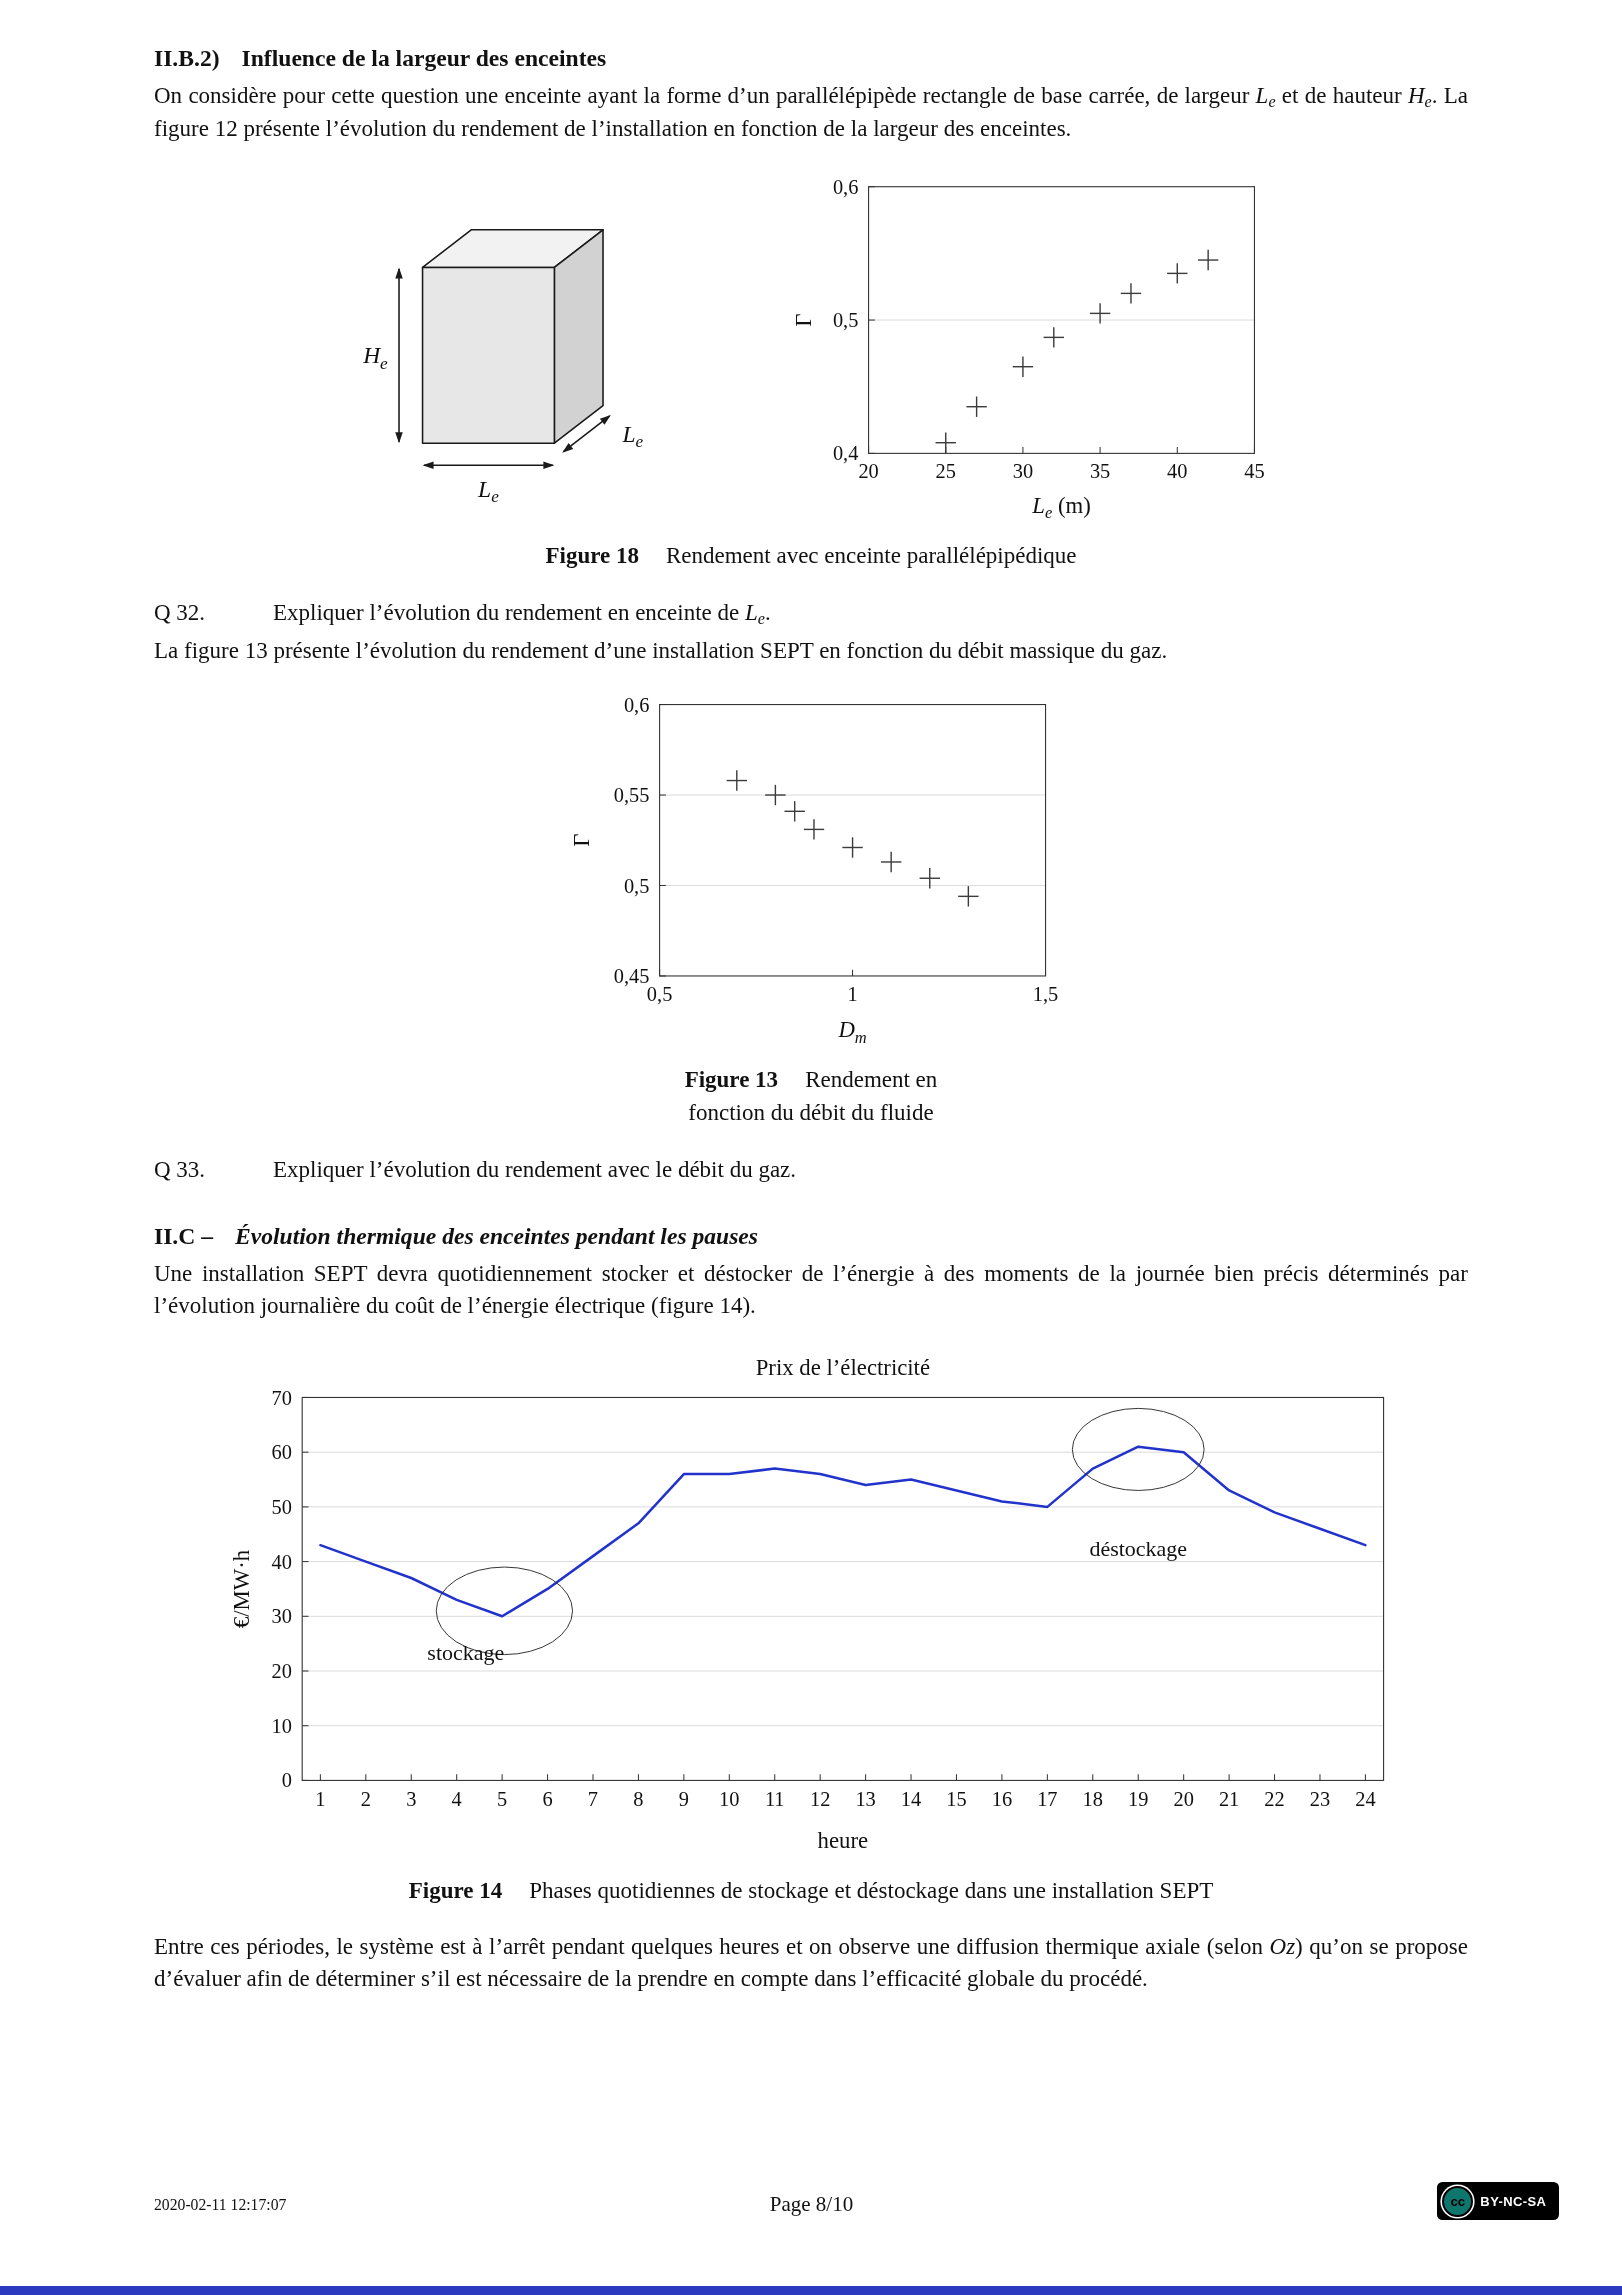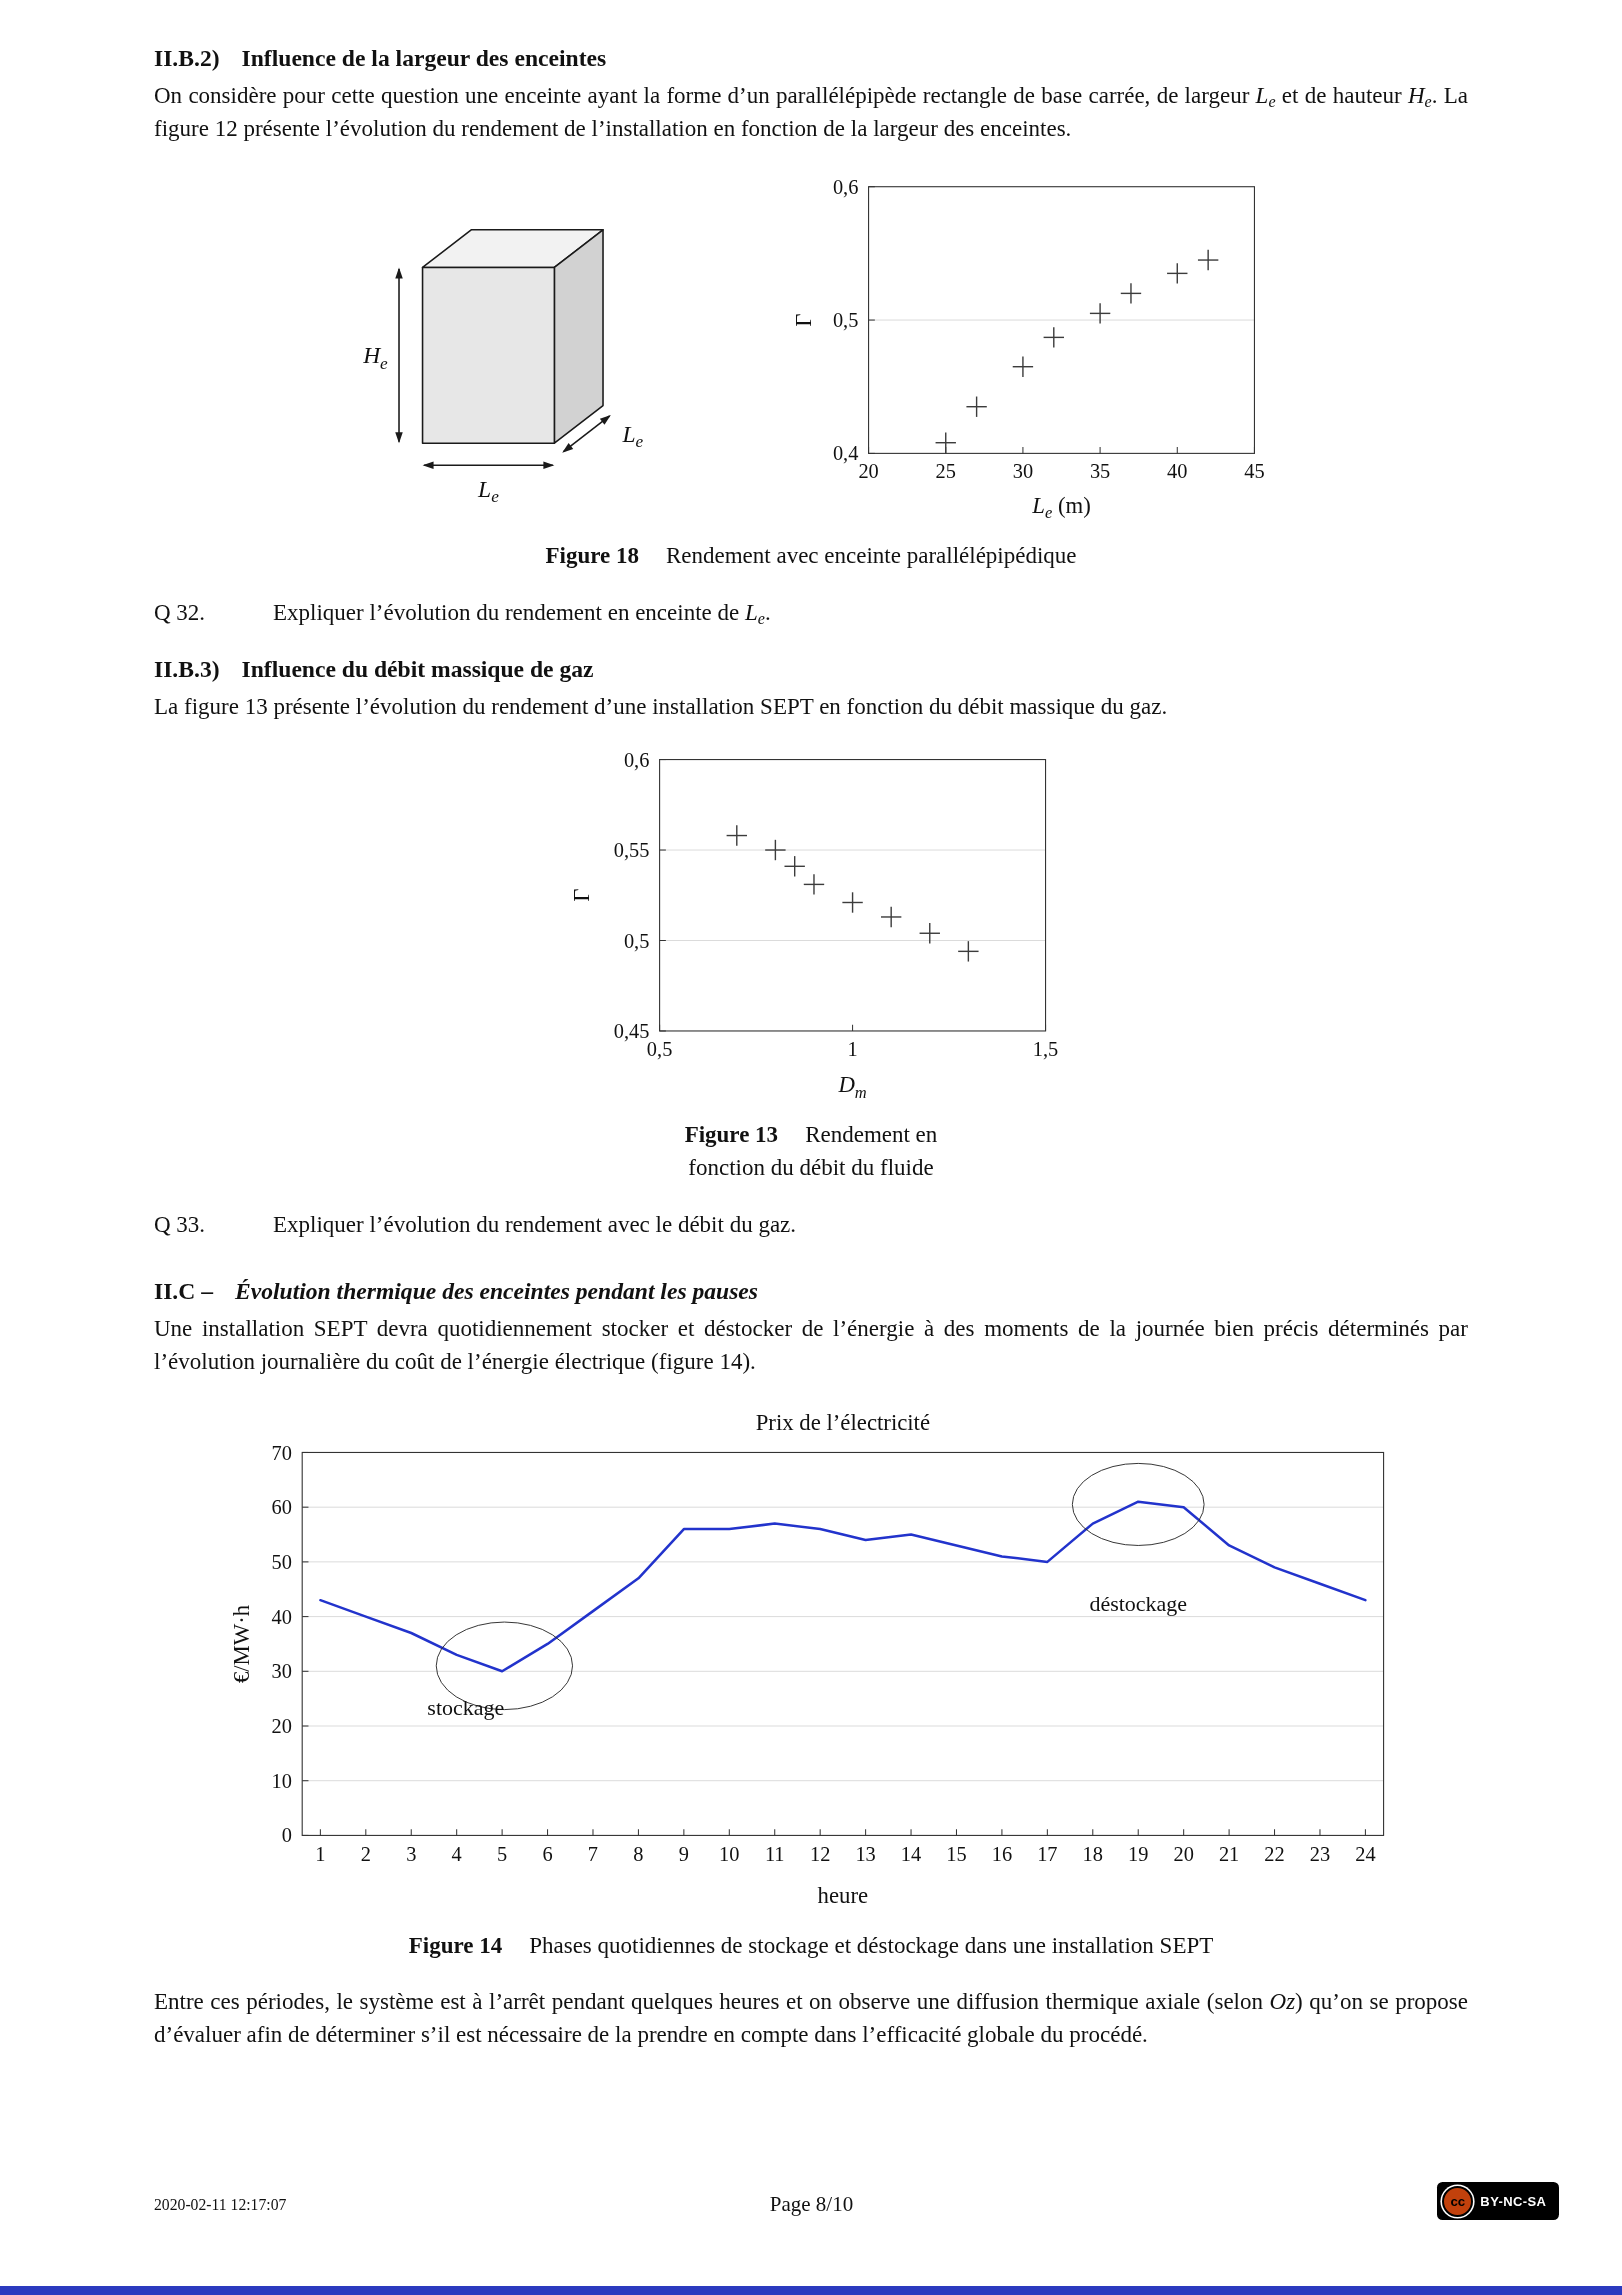--- a/index.html
+++ b/index.html
@@ -26,21 +26,21 @@
   .caption{text-align:center;font-size:23px;margin:14px 0 4.7px;line-height:1.45;}
   .cap-label{font-weight:700;margin-right:27px;}
   .q-line{display:flex;margin:25px 0 4.7px;font-size:23px;line-height:1.42;}
   .q-label{font-weight:400;width:119px;flex:none;}
   svg text{font-family:"Liberation Serif", serif;}
   .footer{position:absolute;left:0;right:0;bottom:77px;height:39px;}
   .f-left{position:absolute;left:154px;bottom:7.9px;font-size:15.7px;}
   .f-center{position:absolute;left:0;right:0;bottom:4.7px;text-align:center;font-size:21px;}
   .f-right{position:absolute;right:64px;bottom:1.6px;}
   .cc-badge{display:inline-flex;align-items:center;background:#000;border-radius:5.5px;padding:3.9px 12.6px 3.9px 5.5px;gap:7px;}
-  .cc-circle{width:27px;height:27px;border-radius:50%;background:#c2410c;border:2.4px solid #000;
+  .cc-circle{width:27px;height:27px;border-radius:50%;background:#0f766e;border:2.4px solid #000;
     box-shadow:0 0 0 1.6px #fff;color:#000;font-weight:700;
     font-family:"Liberation Sans", sans-serif;font-size:13.3px;
     display:flex;align-items:center;justify-content:center;}
   .cc-text{color:#fff;font-family:"Liberation Sans", sans-serif;font-weight:700;font-size:13px;letter-spacing:0.4px;}
   .bottom-bar{position:absolute;left:0;right:0;bottom:0;height:12.6px;background:#2b3abf;}
 </style>
 </head>
 <body>
 
 <div class="page">
@@ -115,24 +115,20 @@
 
     <div class="caption">
       <span class="cap-label">Figure 18</span><span class="cap-text">Rendement avec enceinte parallélépipédique</span>
     </div>
 
     <div class="q-line">
       <span class="q-label">Q 32.</span>
       <span class="q-text"><span>Expliquer l’évolution du rendement en enceinte de </span><span class="seg-i">L</span><span class="seg-is">e</span><span>.</span></span>
     </div>
 
-    <div class="heading">
-      <span class="h-label">II.B.3)</span>
-      <span class="h-title">Influence du débit massique de gaz</span>
-    </div>
 
     <p class="para">La figure 13 présente l’évolution du rendement d’une installation SEPT en fonction du débit massique du gaz.</p>
 
     <div class="fig-center">
       <div id="fig13-mount"><svg width="498" height="353" viewBox="0 0 634 450">
             <line x1="124" y1="246.66666666666669" x2="616" y2="246.66666666666669" stroke="#d9d9d9" stroke-width="1.2"></line>
             <line x1="124" y1="131.3333333333332" x2="616" y2="131.3333333333332" stroke="#d9d9d9" stroke-width="1.2"></line>
             <rect x="124" y="16" width="492" height="346" fill="none" stroke="#333" stroke-width="1.4"></rect>
             <line x1="124" y1="362" x2="124" y2="354" stroke="#333" stroke-width="1.3"></line>
             <text x="124" y="394" font-size="26" text-anchor="middle" fill="#111">0,5</text>

